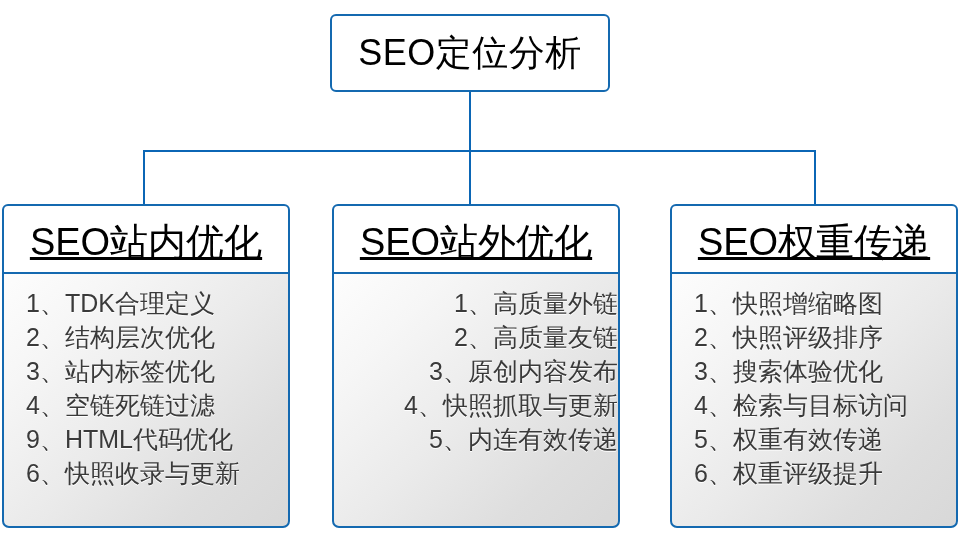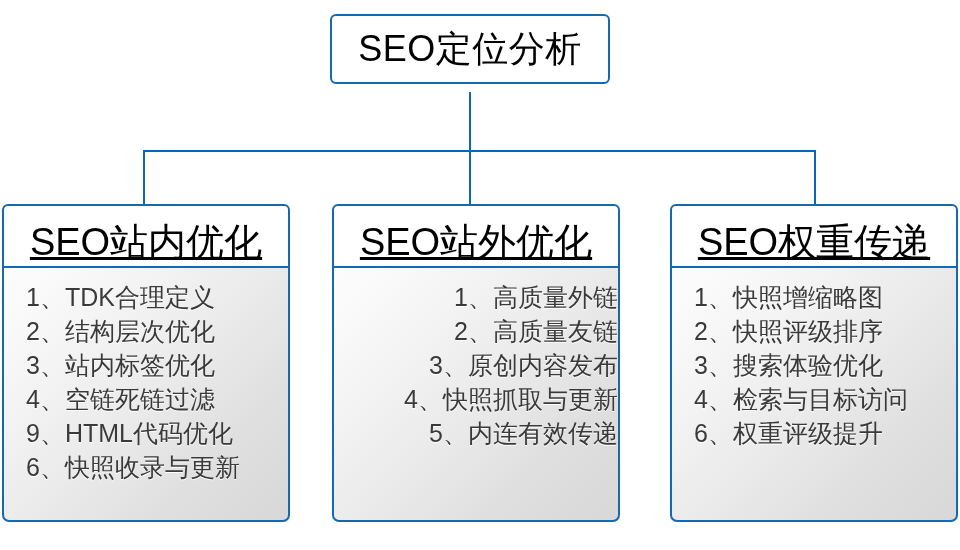--- a/index.html
+++ b/index.html
@@ -15,21 +15,21 @@
     overflow: hidden;
     font-family: "Liberation Sans", "DejaVu Sans", sans-serif;
   }
 
   
   .root-node {
     position: absolute;
     left: 330px;
     top: 14px;
     width: 280px;
-    height: 70px;
+    height: 78px;
     box-sizing: border-box;
     background: #ffffff;
     border: 2px solid #1469b0;
     border-radius: 6px;
     display: flex;
     align-items: center;
     justify-content: center;
   }
   .root-node .root-label {
     font-size: 36px;
@@ -76,21 +76,21 @@
     font-size: 38px;
     color: #000000;
     line-height: 1;
     white-space: nowrap;
     text-decoration: underline;
   }
 
   .branch-body {
     position: absolute;
     left: 0;
-    top: 62px;
+    top: 68px;
     width: 288px;
     height: 256px;
     box-sizing: border-box;
     border: 2px solid #1469b0;
     border-radius: 0 0 7px 7px;
     background: linear-gradient(135deg,
         #fdfdfd 0%,
         #f6f6f6 22%,
         #eaeaea 52%,
         #dedede 78%,
@@ -164,18 +164,19 @@
   <div class="branch branch-3">
     <div class="branch-head">
       <span class="head-label">SEO权重传递</span>
     </div>
     <div class="branch-body">
       <ol>
         <li>1、快照增缩略图</li>
         <li>2、快照评级排序</li>
         <li>3、搜索体验优化</li>
         <li>4、检索与目标访问</li>
+        <li>5、权重有效传递</li>
         <li>6、权重评级提升</li>
       </ol>
     </div>
   </div>
 
 </div>
 
 </body></html>

